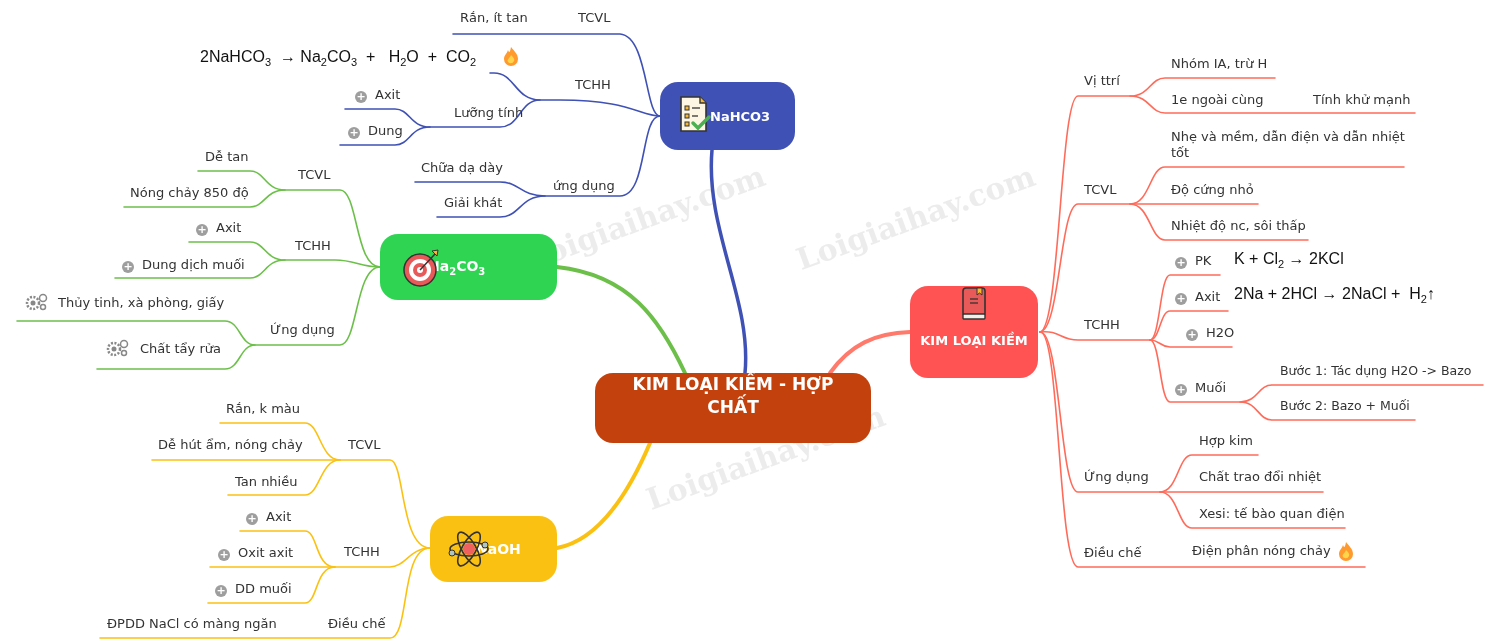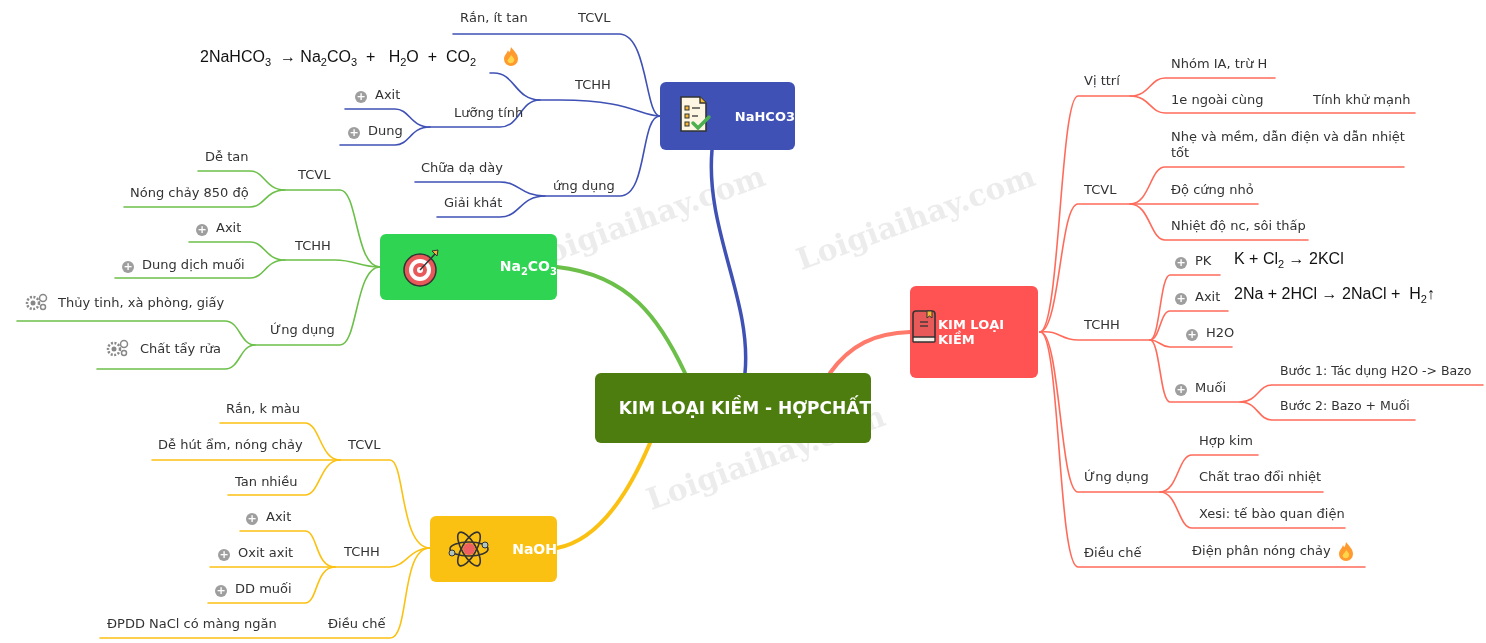--- a/index.html
+++ b/index.html
@@ -2,21 +2,21 @@
 <html><head>
 <meta charset="utf-8">
 <style>
   html,body{margin:0;padding:0;background:#ffffff;}
   #canvas{position:relative;width:1486px;height:643px;overflow:hidden;background:#fff;font-family:"DejaVu Sans","Liberation Sans",sans-serif;}
   svg.lines{position:absolute;left:0;top:0;width:1486px;height:643px;}
   .t{position:absolute;font-size:13px;color:#333;white-space:nowrap;line-height:16px;}
   .sm{font-size:12.5px;}
   .eq{position:absolute;font-family:"Liberation Sans",sans-serif;font-size:16px;color:#111;white-space:nowrap;}
   .eq sub{font-size:11px;}
-  .node{position:absolute;border-radius:6px;color:#fff;font-weight:bold;display:flex;align-items:center;justify-content:flex-end;}
+  .node{position:absolute;border-radius:18px;color:#fff;font-weight:bold;display:flex;align-items:center;justify-content:flex-start;}
   .plus{display:inline-block;width:12px;height:12px;border-radius:50%;background:#9e9e9e;color:#fff;font-size:11px;line-height:12px;text-align:center;font-weight:bold;margin-right:8px;vertical-align:-1px;}
   .wm{position:absolute;font-family:"DejaVu Serif",serif;font-weight:bold;font-size:30px;color:rgba(200,200,200,0.35);transform:rotate(-20deg);white-space:nowrap;}
 </style>
 </head>
 <body>
 
 <div id="canvas">
 
   <div class="wm" style="left:520px;top:200px;">Loigiaihay.com</div>
   <div class="wm" style="left:790px;top:200px;">Loigiaihay.com</div>
@@ -70,21 +70,21 @@
         <path d="M1150 340 C 1160 340, 1160 402, 1170 402 L 1240 402 C 1258 402, 1258 385, 1272 385 L 1483 385"></path>
         <path d="M1240 402 C 1258 402, 1258 420, 1272 420 L 1415 420"></path>
         <path d="M1040 332 C 1060 330, 1060 492, 1078 492 L 1160 492 C 1178 492, 1178 455, 1192 455 L 1258 455"></path>
         <path d="M1160 492 C 1178 492, 1178 492, 1192 492 L 1323 492"></path>
         <path d="M1160 492 C 1178 492, 1178 528, 1192 528 L 1345 528"></path>
         <path d="M1040 332 C 1060 330, 1058 567, 1078 567 L 1365 567"></path>
       </g>
     </g>
   </svg>
 
-  <div class="node" style="left:595px;top:373px;width:276px;height:70px;background:#4d7c0f;font-size:17px;line-height:23px;">
+  <div class="node" style="left:595px;top:373px;width:276px;height:70px;background:#c2410c;flex-direction:column;font-size:17px;line-height:23px;">
     <span>KIM LOẠI KIỀM - HỢP</span>
     <span>CHẤT</span>
   </div>
 
   <div class="node" style="left:660px;top:82px;width:135px;height:68px;background:#3f51b5;font-size:13px;">
     <span style="position:absolute;left:18px;top:13px;">
       <svg width="34" height="40" viewBox="0 0 34 40">
         <path d="M3 2 H22 L28 8 V36 H3 Z" fill="#fdf6e3" stroke="#333" stroke-width="1.6"></path>
         <path d="M22 2 V8 H28" fill="#f7b733" stroke="#333" stroke-width="1.4"></path>
         <rect x="7" y="11" width="4" height="4" fill="#f7b733" stroke="#333" stroke-width="1"></rect>
@@ -173,21 +173,21 @@
   <div class="t" style="left:226px;top:401px;">Rắn, k màu</div>
   <div class="t" style="left:158px;top:437px;">Dễ hút ẩm, nóng chảy</div>
   <div class="t" style="left:235px;top:474px;">Tan nhiều</div>
   <div class="t" style="left:344px;top:544px;">TCHH</div>
   <div class="t" style="left:246px;top:509px;"><span class="plus">+</span><span>Axit</span></div>
   <div class="t" style="left:218px;top:545px;"><span class="plus">+</span><span>Oxit axit</span></div>
   <div class="t" style="left:215px;top:581px;"><span class="plus">+</span><span>DD muối</span></div>
   <div class="t" style="left:328px;top:616px;">Điều chế</div>
   <div class="t" style="left:107px;top:616px;">ĐPDD NaCl có màng ngăn</div>
 
-  <div class="node" style="left:910px;top:286px;width:128px;height:92px;background:#ff5252;flex-direction:row;font-size:13px;">
+  <div class="node" style="left:910px;top:286px;width:128px;height:92px;background:#ff5252;flex-direction:column;font-size:13px;">
     <span style="margin-bottom:8px;">
       <svg width="28" height="36" viewBox="0 0 28 36">
         <rect x="3" y="2" width="22" height="28" rx="3" fill="#e85a5a" stroke="#333" stroke-width="1.6"></rect>
         <rect x="3" y="28" width="22" height="5" rx="1" fill="#f4efe6" stroke="#333" stroke-width="1.4"></rect>
         <path d="M17 2 V9 L19.5 7 L22 9 V2 Z" fill="#f7b733" stroke="#333" stroke-width="1"></path>
         <line x1="10" y1="13" x2="18" y2="13" stroke="#333" stroke-width="1.3"></line>
         <line x1="10" y1="17" x2="18" y2="17" stroke="#333" stroke-width="1.3"></line>
       </svg>
     </span>
     <span>KIM LOẠI KIỀM</span>

